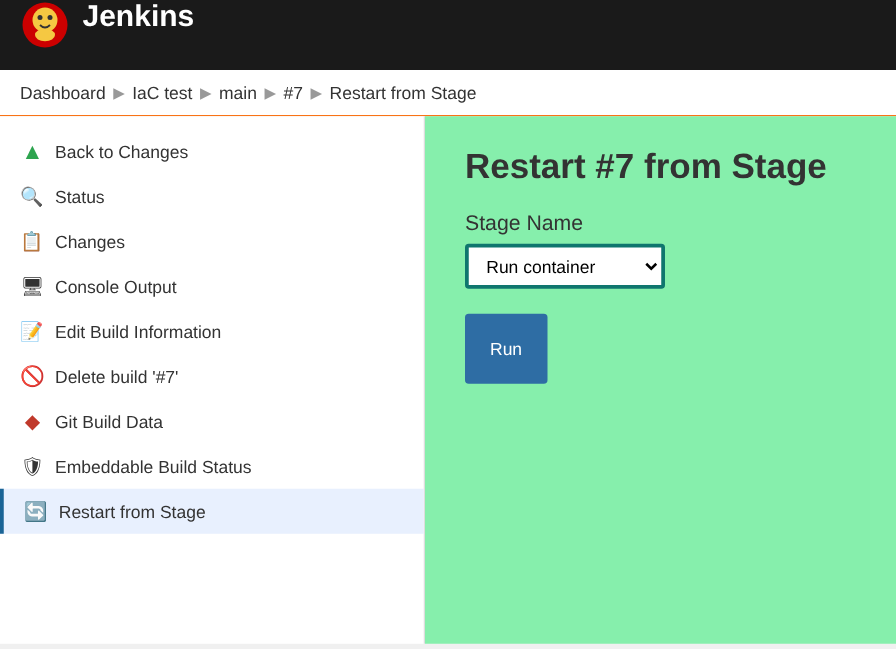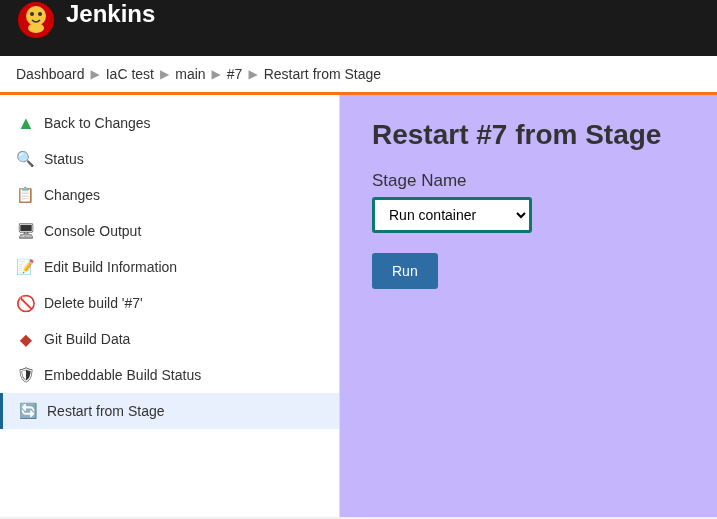--- a/index.html
+++ b/index.html
@@ -21,21 +21,21 @@
     }
     #header .jenkins-title {
       font-size: 24px;
       font-weight: bold;
       color: white;
     }
 
     
     #breadcrumb {
       background: #fff;
-      border-bottom: 3px solid #f97316;
+      border-bottom: 1px solid #f97316;
       padding: 10px 16px;
       display: flex;
       align-items: center;
       gap: 6px;
       font-size: 14px;
       color: #333;
     }
     #breadcrumb a {
       color: #333;
       text-decoration: none;
@@ -78,21 +78,21 @@
       display: inline-flex;
       align-items: center;
       justify-content: center;
       flex-shrink: 0;
     }
 
     
     #main {
       flex: 1;
       padding: 24px 32px;
-      background: #c4b5fd;
+      background: #86efac;
     }
     #main h1 {
       font-size: 28px;
       color: #333;
       margin-bottom: 20px;
       font-weight: bold;
     }
     .field-label {
       font-size: 17px;
       color: #333;
@@ -107,21 +107,21 @@
       background: #fff;
       appearance: auto;
       min-width: 160px;
       margin-bottom: 20px;
       display: block;
     }
     .run-btn {
       background: #2e6da4;
       color: #fff;
       border: none;
-      padding: 10px 20px;
+      padding: 20px 20px;
       font-size: 14px;
       border-radius: 3px;
       cursor: pointer;
     }
 
     
     .icon-back { color: #2ea44f; font-size: 18px; }
     .icon-delete { color: #cc0000; }
   </style>
 </head>

